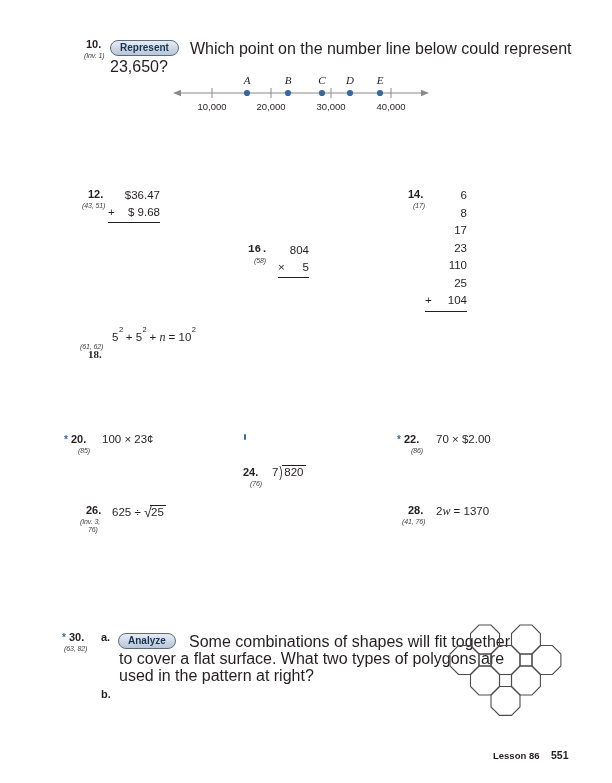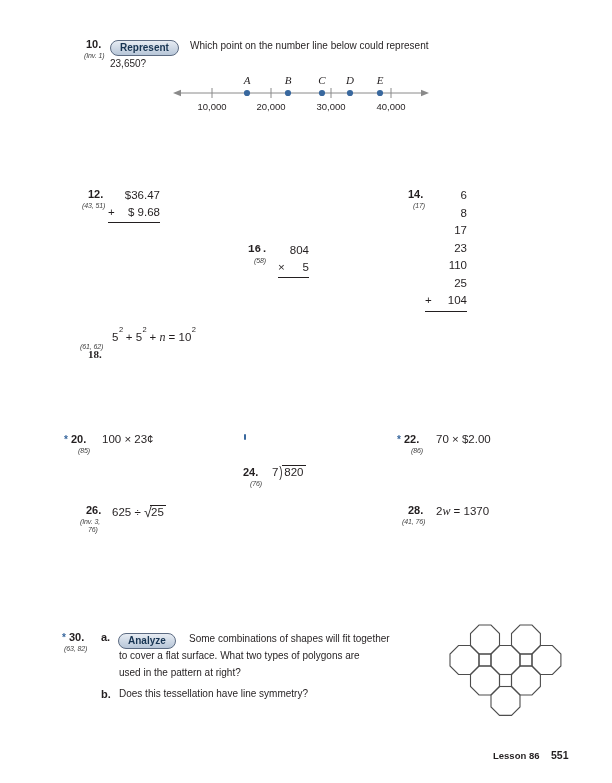--- a/index.html
+++ b/index.html
@@ -3,21 +3,21 @@
 <meta charset="utf-8">
 <style>
   html,body{margin:0;padding:0;background:#e8e8e8;}
   .page{
     position:relative; width:612px; height:783px; background:#ffffff;
     font-family:"Liberation Sans",sans-serif; color:#231f20; overflow:hidden;
   }
   .abs{position:absolute; white-space:nowrap;}
   .pnum{font-weight:bold; font-size:11px; letter-spacing:0;}
   .pref{font-size:7px; font-style:italic; color:#3f3f3f; letter-spacing:-0.1px;}
-  .ptext{font-size:10px;}
+  .ptext{font-size:16px;}
   .mexpr{font-size:11.5px;}
   .star{color:#39689e; font-weight:bold; font-size:10px;}
   .badge{
     display:inline-block; padding:1px 9px 2px 9px;
     border:1.2px solid #5c6b82; border-radius:9px;
     background:linear-gradient(#e7ecf3,#b7c6d8);
     font-weight:bold; font-size:10px; color:#173452;
   }
   sup.sq{font-size:7.5px; position:relative; top:-4px; left:0.5px;}
   .ivar{font-family:"Liberation Serif",serif; font-style:italic; font-size:12px;}
@@ -145,21 +145,20 @@
   <div class="abs pnum" style="left:69px; top:631px;text-align:right;">30.</div>
   <div class="abs pref" style="left:64px; top:645px;">(63, 82)</div>
   <div class="abs pnum" style="left:101px; top:631px;">a.</div>
   <div class="abs" style="left:118px; top:630px;">
     <span class="badge">Analyze</span>
   </div>
   <div class="abs ptext" style="left:189px; top:633px;">Some combinations of shapes will fit together</div>
   <div class="abs ptext" style="left:119px; top:650px;">to cover a flat surface. What two types of polygons are</div>
   <div class="abs ptext" style="left:119px; top:667px;">used in the pattern at right?</div>
   <div class="abs pnum" style="left:101px; top:688px;">b.</div>
-  <div class="abs ptext" style="left:119px; top:688px;">Does this tessellation have line symmetry?</div>
 
   <div class="abs" style="left:449px; top:623px;">
     <svg id="tessellation-svg" width="114" height="95" viewBox="0 0 114 95">
         <polygon points="30.0,2.0 42.0,2.0 50.5,10.5 50.5,22.5 42.0,31.0 30.0,31.0 21.5,22.5 21.5,10.5" fill="none" stroke="#4d4d4d" stroke-width="1.1"></polygon>
         <polygon points="71.0,2.0 83.0,2.0 91.4,10.5 91.4,22.5 83.0,31.0 71.0,31.0 62.5,22.5 62.5,10.5" fill="none" stroke="#4d4d4d" stroke-width="1.1"></polygon>
         <polygon points="9.5,22.5 21.5,22.5 30.0,31.0 30.0,43.0 21.5,51.5 9.5,51.5 1.0,43.0 1.0,31.0" fill="none" stroke="#4d4d4d" stroke-width="1.1"></polygon>
         <polygon points="50.5,22.5 62.5,22.5 71.0,31.0 71.0,43.0 62.5,51.5 50.5,51.5 42.0,43.0 42.0,31.0" fill="none" stroke="#4d4d4d" stroke-width="1.1"></polygon>
         <polygon points="91.4,22.5 103.4,22.5 111.9,31.0 111.9,43.0 103.4,51.5 91.4,51.5 83.0,43.0 83.0,31.0" fill="none" stroke="#4d4d4d" stroke-width="1.1"></polygon>
         <polygon points="30.0,43.0 42.0,43.0 50.5,51.5 50.5,63.5 42.0,72.0 30.0,72.0 21.5,63.5 21.5,51.5" fill="none" stroke="#4d4d4d" stroke-width="1.1"></polygon>
         <polygon points="71.0,43.0 83.0,43.0 91.4,51.5 91.4,63.5 83.0,72.0 71.0,72.0 62.5,63.5 62.5,51.5" fill="none" stroke="#4d4d4d" stroke-width="1.1"></polygon>

